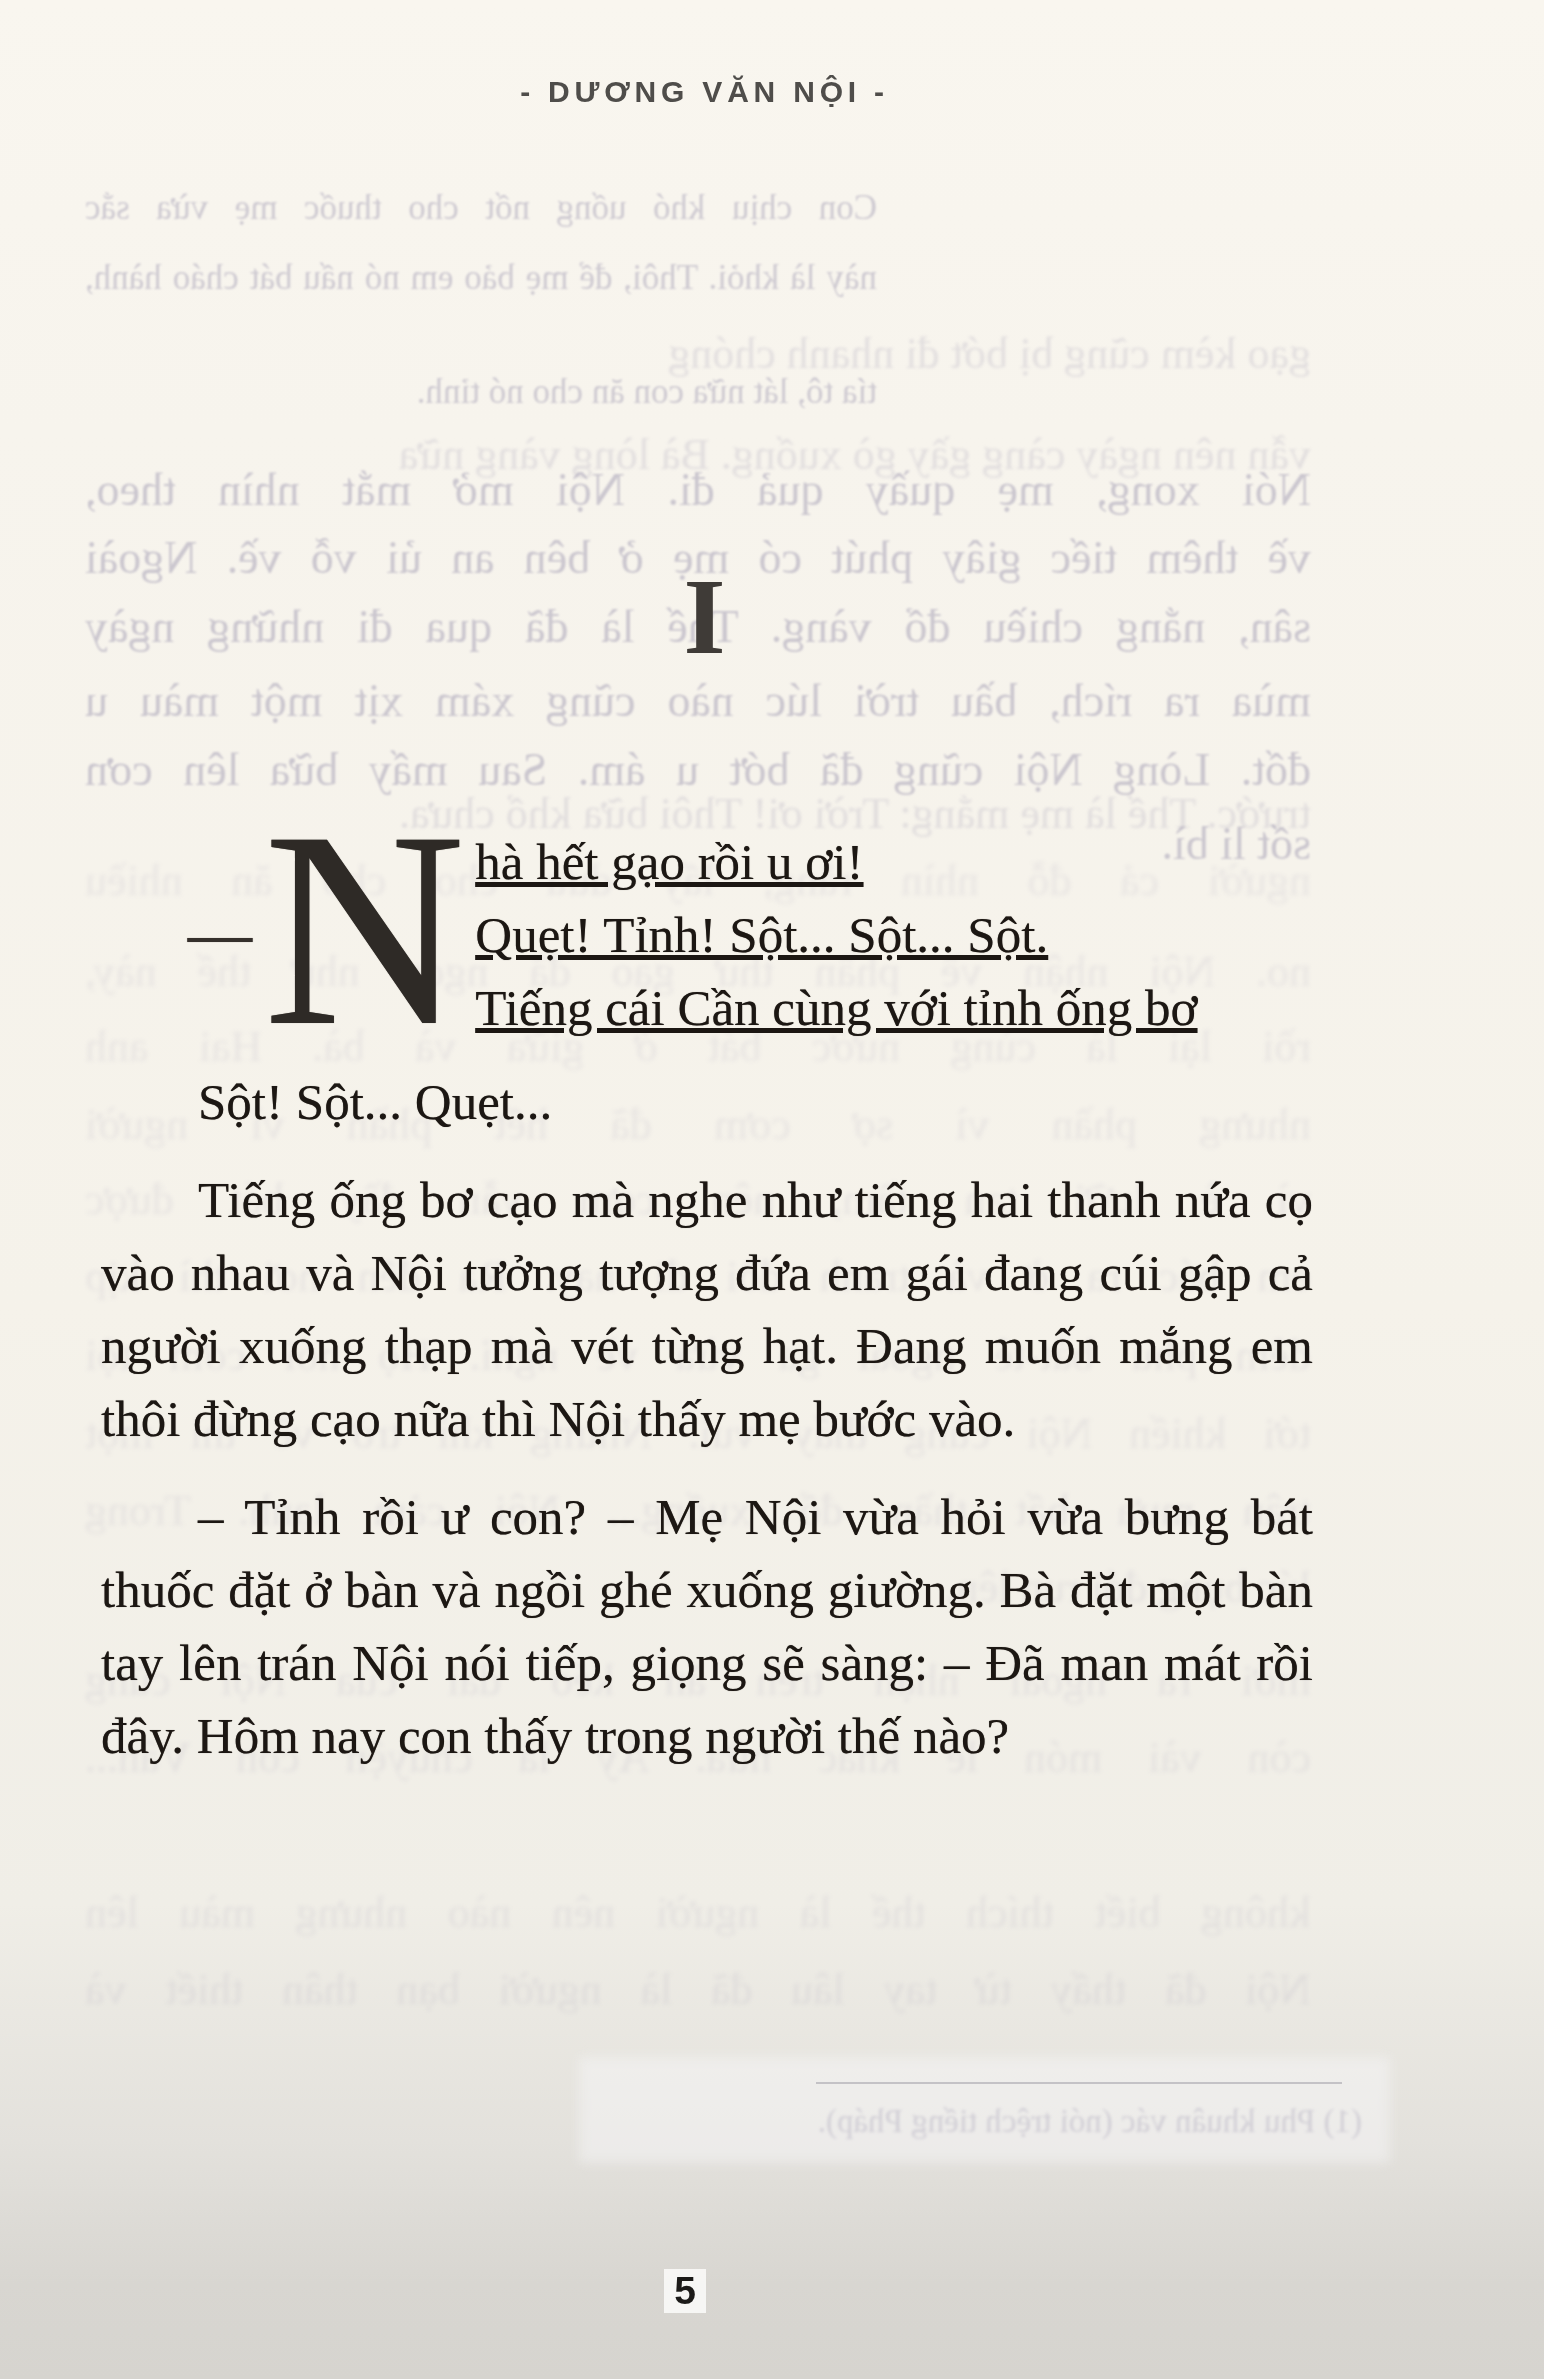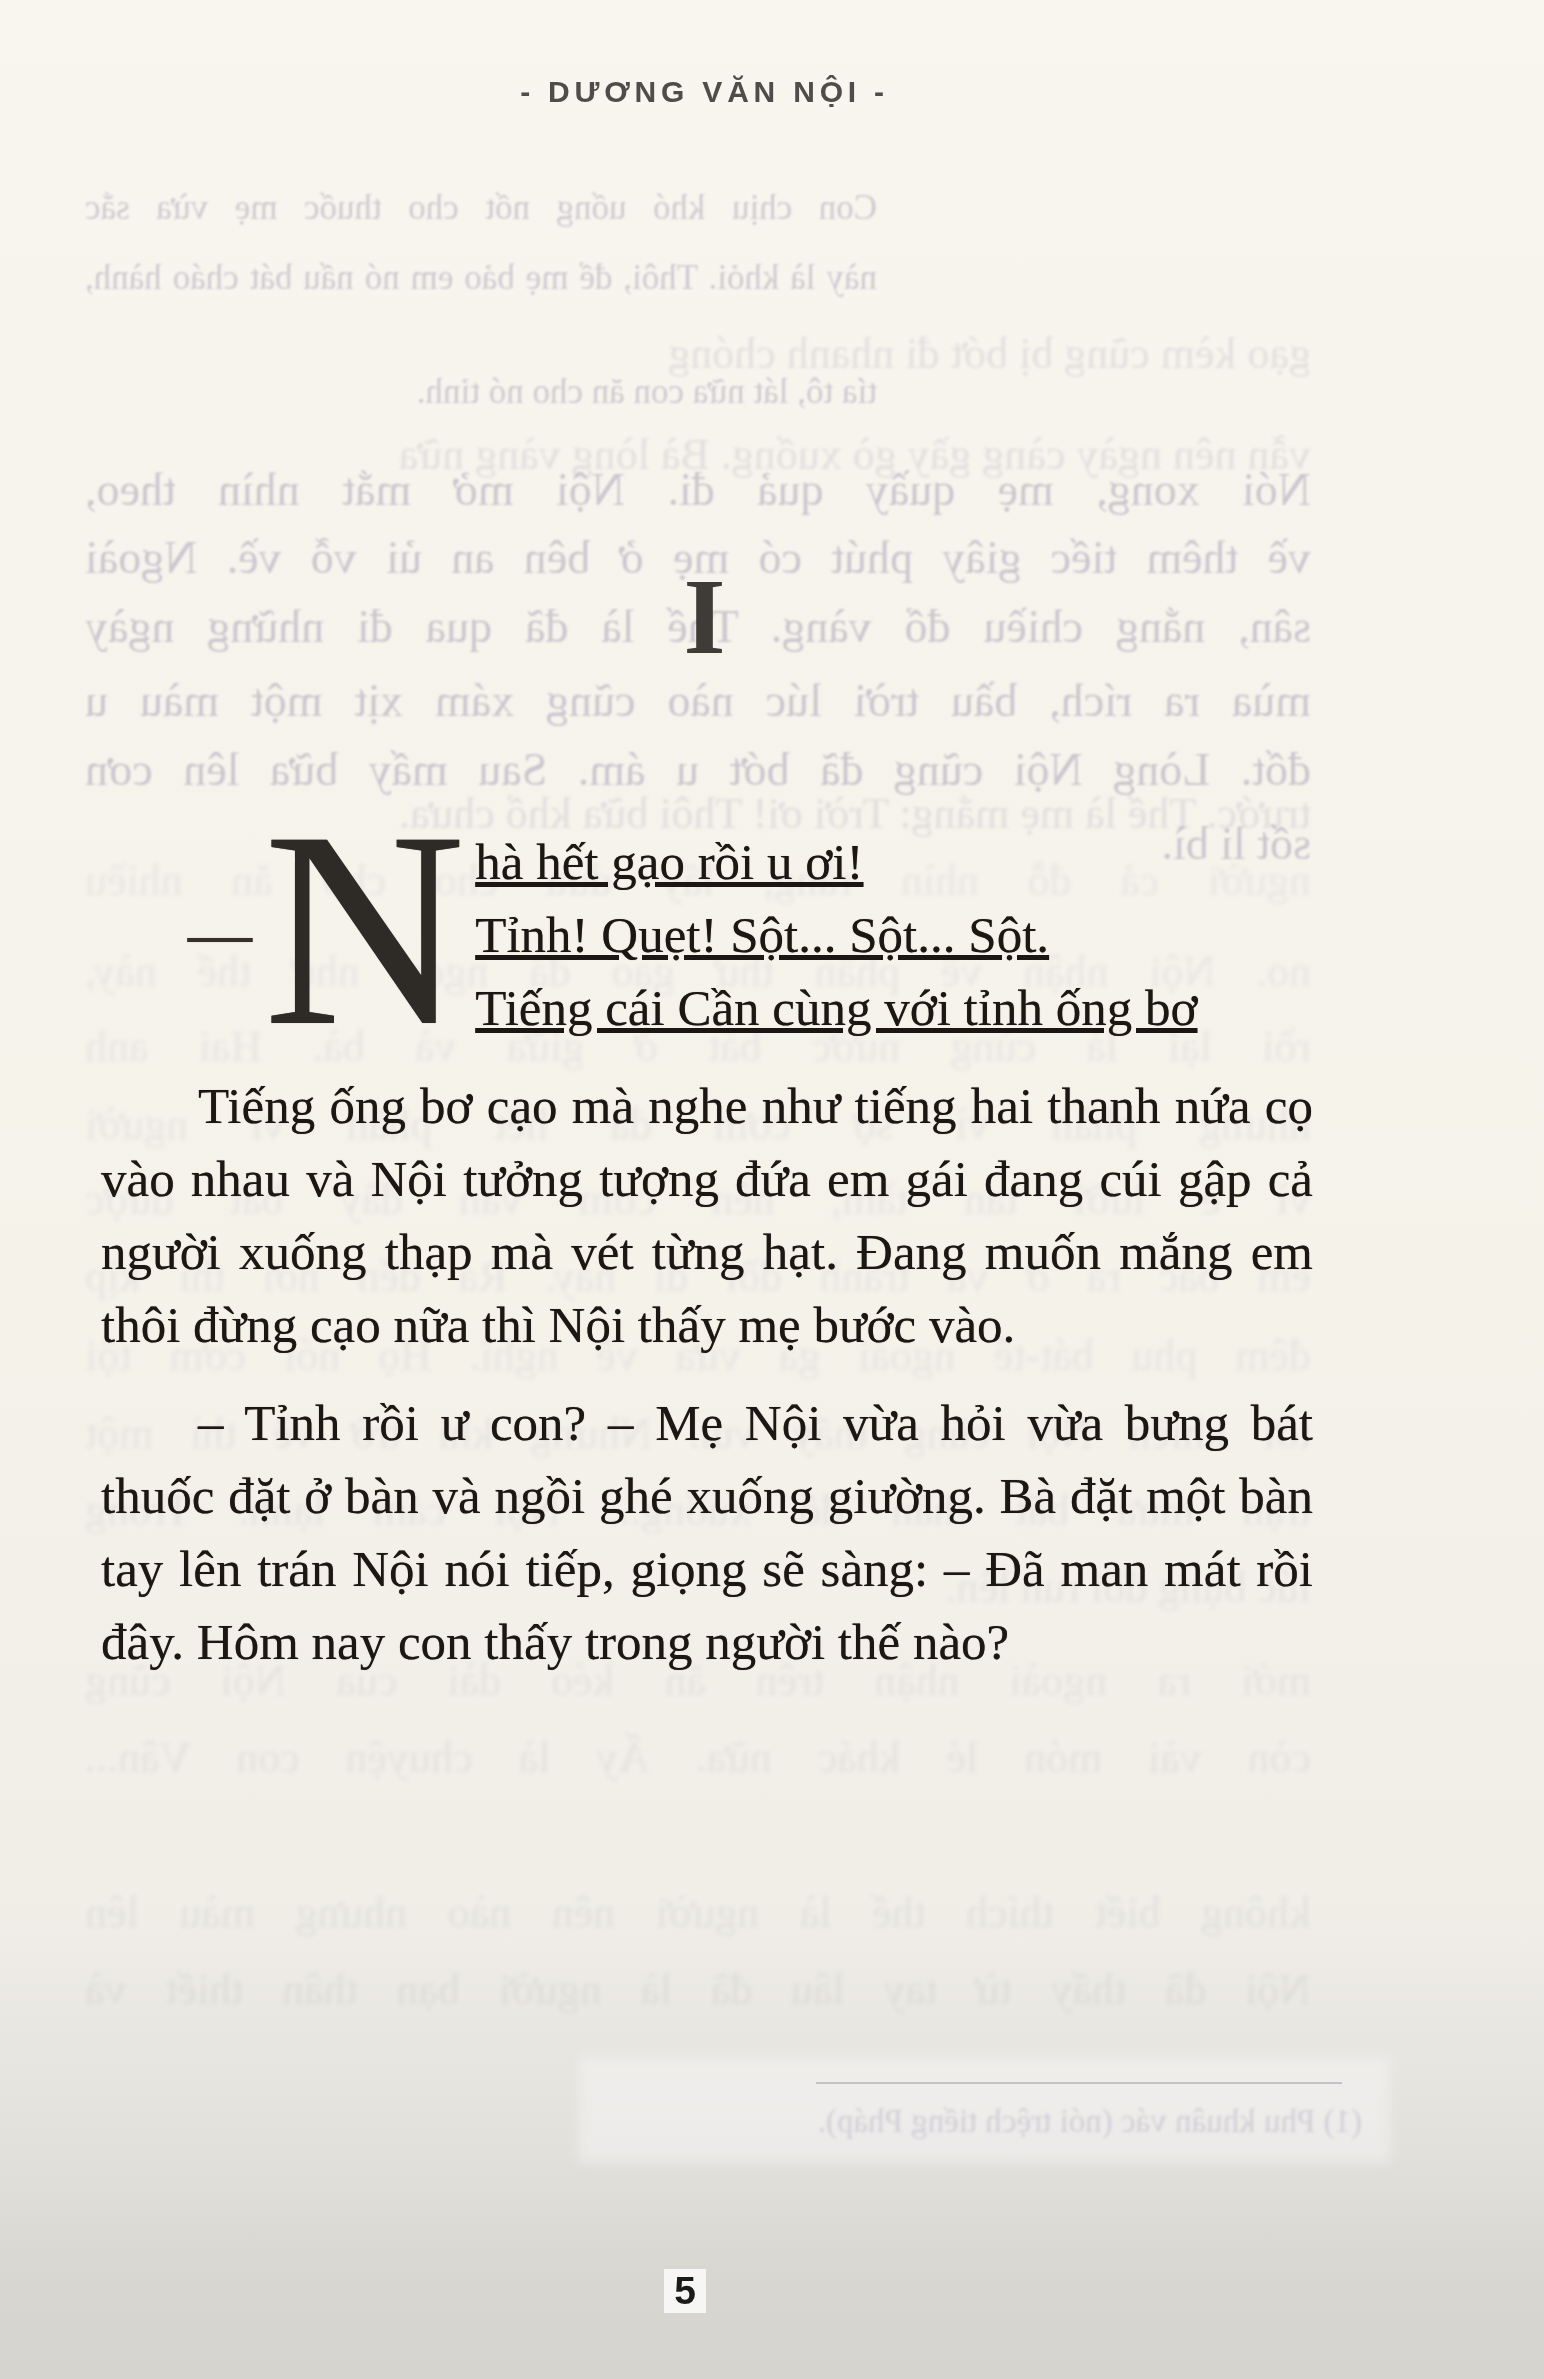--- a/index.html
+++ b/index.html
@@ -87,25 +87,26 @@
   <div class="chapter">I</div>
 
   <div class="bodycol">
 
     <div class="para p-first">
       <span class="dropwrap">
         <span class="dia-dash">—</span>
         <span class="dropcap">N</span>
       </span>
       <div class="dc-line">hà hết gạo rồi u ơi!</div>
-      <div class="dc-line">Tỉnh! Quẹt! Sột... Sột... Sột.</div>
+      <div class="dc-line">Quẹt! Tỉnh! Sột... Sột... Sột.</div>
       <div class="dc-line">Tiếng cái Cần cùng với tỉnh ống bơ</div>
     </div>
 
 
+    <div class="para indent gap22">Sột! Sột... Quẹt...</div>
 
     <div class="para indent gap26">Tiếng ống bơ cạo mà nghe như tiếng hai thanh nứa cọ vào nhau và Nội tưởng tượng đứa em gái đang cúi gập cả người xuống thạp mà vét từng hạt. Đang muốn mắng em thôi đừng cạo nữa thì Nội thấy mẹ bước vào.</div>
 
     <div class="para indent gap26">– Tỉnh rồi ư con? – Mẹ Nội vừa hỏi vừa bưng bát thuốc đặt ở bàn và ngồi ghé xuống giường. Bà đặt một bàn tay lên trán Nội nói tiếp, giọng sẽ sàng: – Đã man mát rồi đây. Hôm nay con thấy trong người thế nào?</div>
 
 
   </div>
 
   <div class="pageno">
     <span>5</span>

